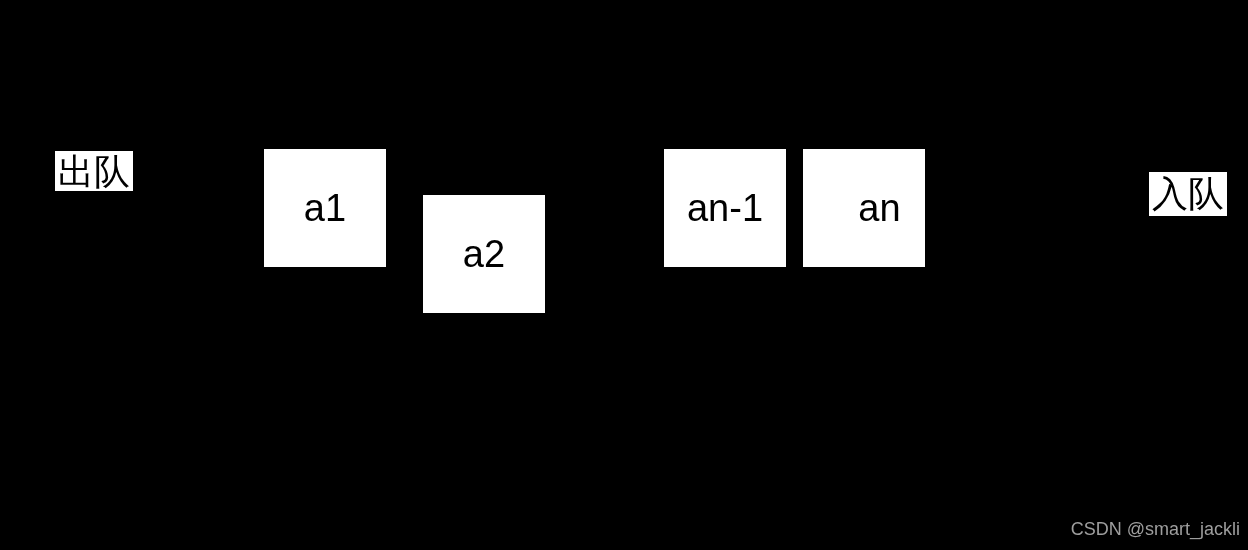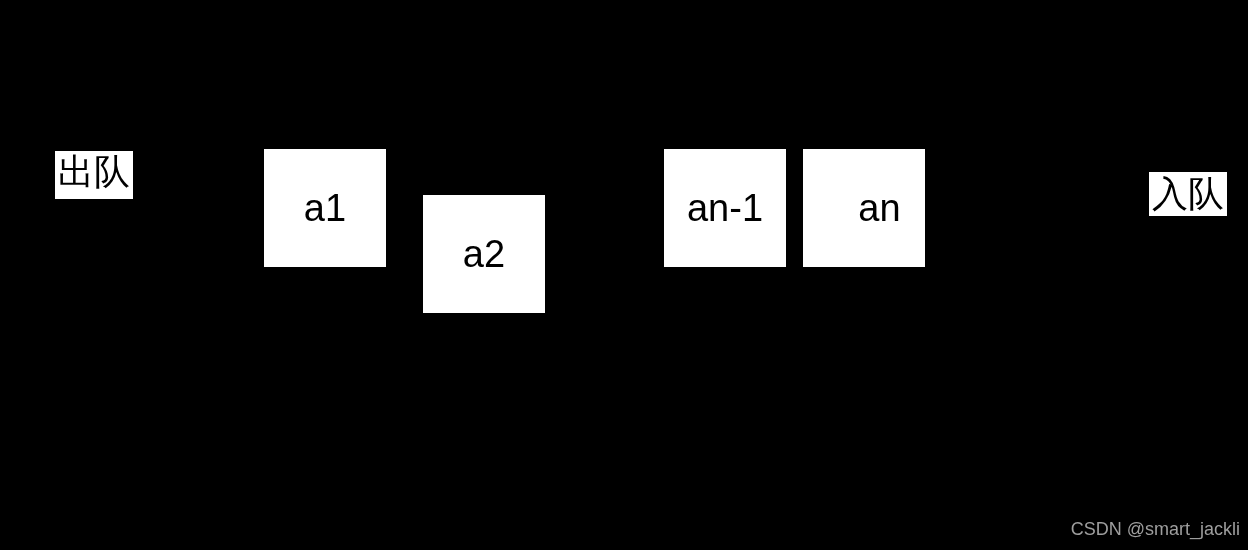--- a/index.html
+++ b/index.html
@@ -38,21 +38,21 @@
     position: absolute;
     background: var(--node-fill, #ffffff);
     color: var(--node-text, #000000);
     font-size: 36px;
     padding: 0 3px;
     white-space: nowrap;
   }
   .side-label.dequeue {
     left: 55px;
     top: 151px;
-    height: 48px;
+    height: 40px;
     line-height: 42px;
   }
   .side-label.enqueue {
     left: 1149px;
     top: 172px;
     height: 44px;
     line-height: 44px;
     text-align: center;
   }
   .watermark {

